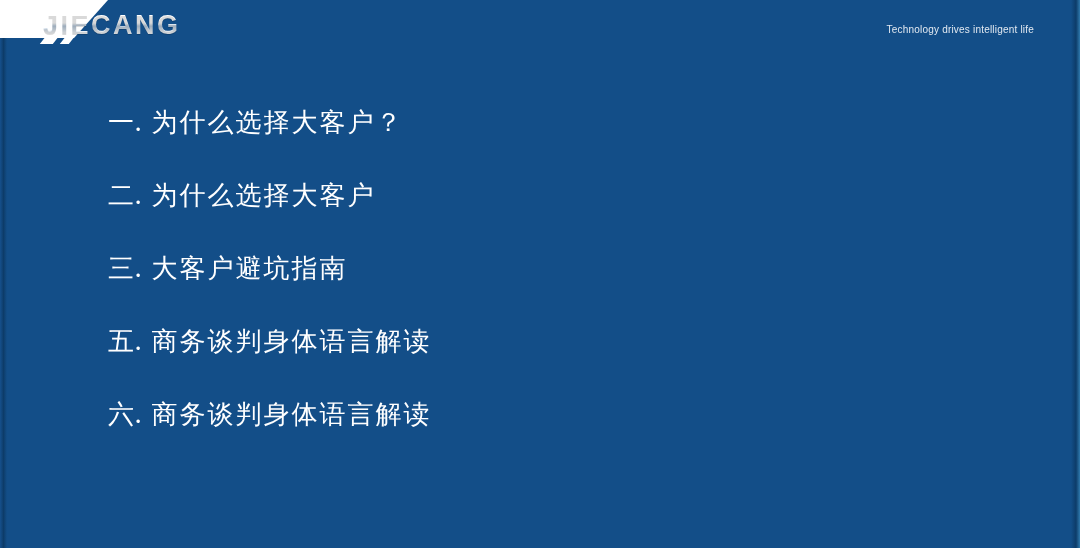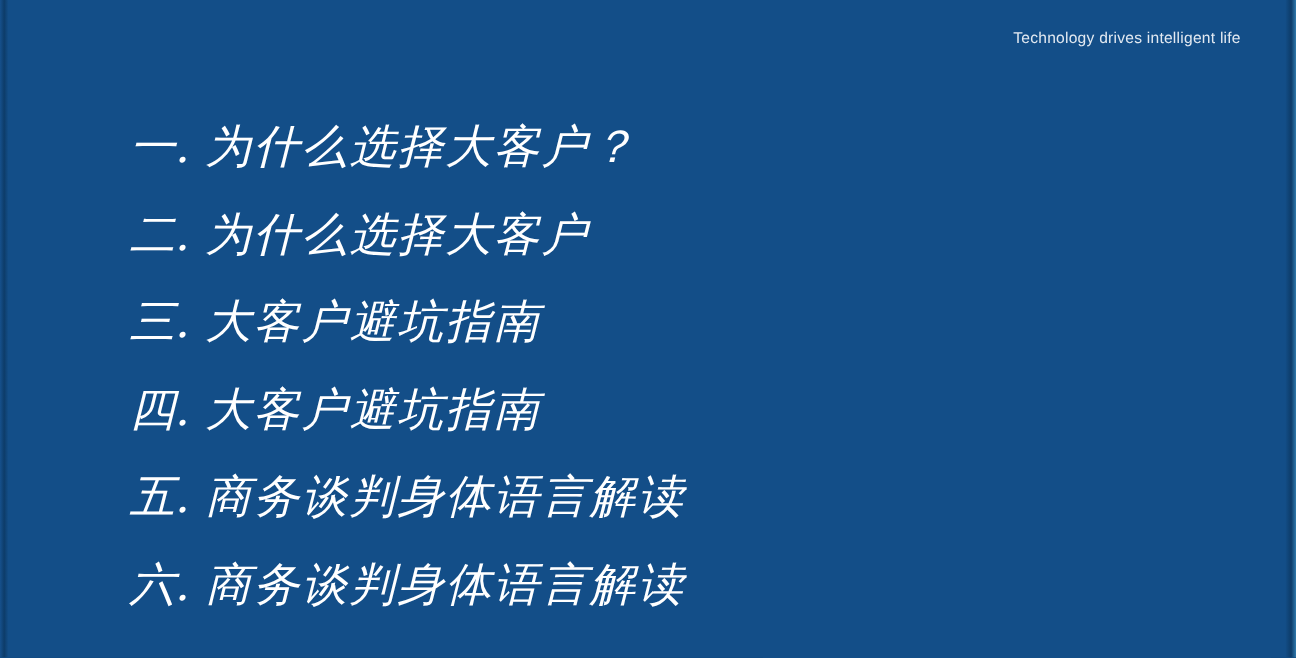--- a/index.html
+++ b/index.html
@@ -91,84 +91,85 @@
     background-clip: text;
     -webkit-text-fill-color: transparent;
     text-shadow: 0 1px 0 rgba(0,0,0,0.15);
   }
 
   .tagline {
     position: absolute;
     right: 46px;
     top: 24px;
     font-family: "Liberation Sans", sans-serif;
-    font-size: 13px;
+    font-size: 10px;
     color: #e2e9f1;
     letter-spacing: 0.2px;
     white-space: nowrap;
   }
 
   
   .agenda {
     position: absolute;
     left: 108px;
     top: 86px;
     width: 900px;
   }
   .agenda-item {
     height: 73px;
     line-height: 73px;
     color: #ffffff;
     font-family: "DejaVu Serif", "Liberation Serif", serif;
-    font-size: 38px;
+    font-size: 26px;
     white-space: nowrap;
     letter-spacing: 1px;
-    font-style: italic;
   }
   .agenda-num {
     font-family: "DejaVu Serif", "Liberation Serif", serif;
     letter-spacing: 0;
   }
   .agenda-text {
     font-family: "DejaVu Serif", "Liberation Serif", serif;
     letter-spacing: 2px;
   }
 </style>
 </head>
 <body>
 
 <div id="slide">
 
   <div class="edge-left"></div>
   <div class="edge-right"></div>
 
   <div class="header">
 
+    <div class="logo-block">
+      <div class="logo-white-band"></div>
+      <div class="logo-slash logo-slash-1"></div>
+      <div class="logo-slash logo-slash-2"></div>
+      <div class="logo-wordmark">JIECANG</div>
+    </div>
 
     <div class="tagline">Technology drives intelligent life</div>
   </div>
 
   <div class="agenda">
     <div class="agenda-item">
       <span class="agenda-num">一.</span>
       <span class="agenda-text">为什么选择大客户？</span>
     </div>
     <div class="agenda-item">
       <span class="agenda-num">二.</span>
       <span class="agenda-text">为什么选择大客户</span>
     </div>
     <div class="agenda-item">
       <span class="agenda-num">三.</span>
       <span class="agenda-text">大客户避坑指南</span>
     </div>
     <div class="agenda-item">
-      <span class="agenda-num">四.</span>
-      <span class="agenda-text">大客户避坑指南</span>
-    </div>
-    <div class="agenda-item">
       <span class="agenda-num">五.</span>
       <span class="agenda-text">商务谈判身体语言解读</span>
     </div>
     <div class="agenda-item">
       <span class="agenda-num">六.</span>
       <span class="agenda-text">商务谈判身体语言解读</span>
     </div>
   </div>
 
 </div>

